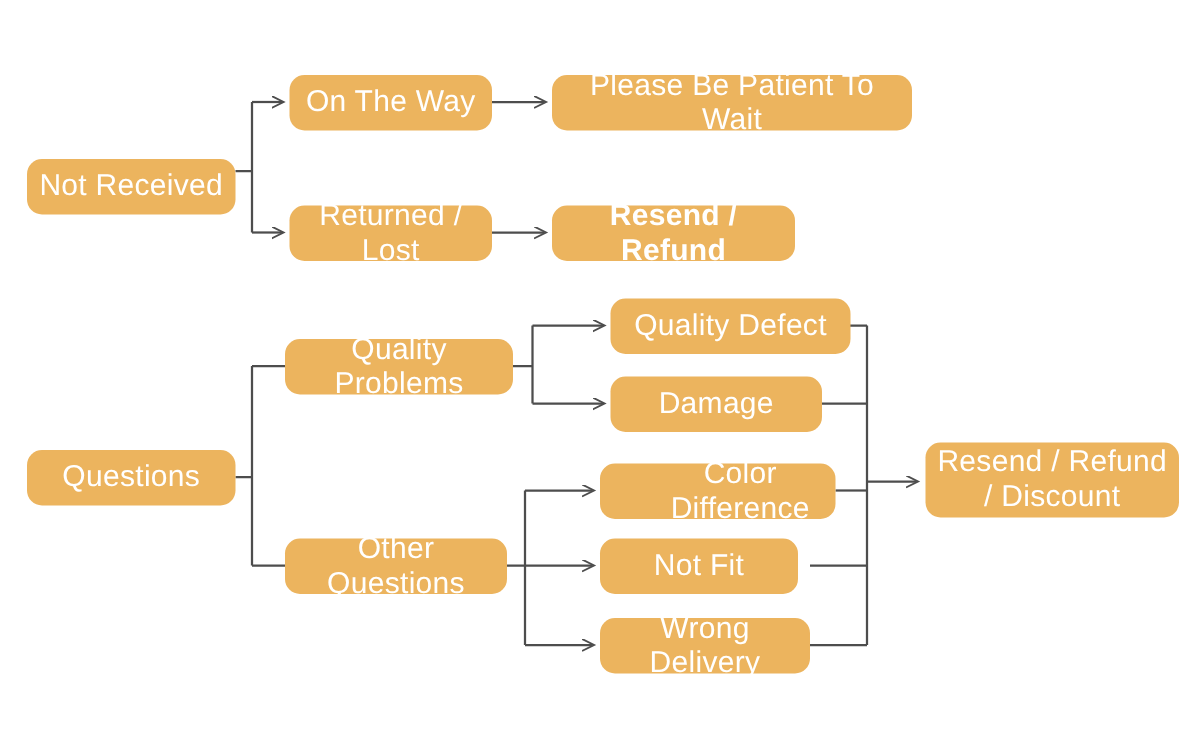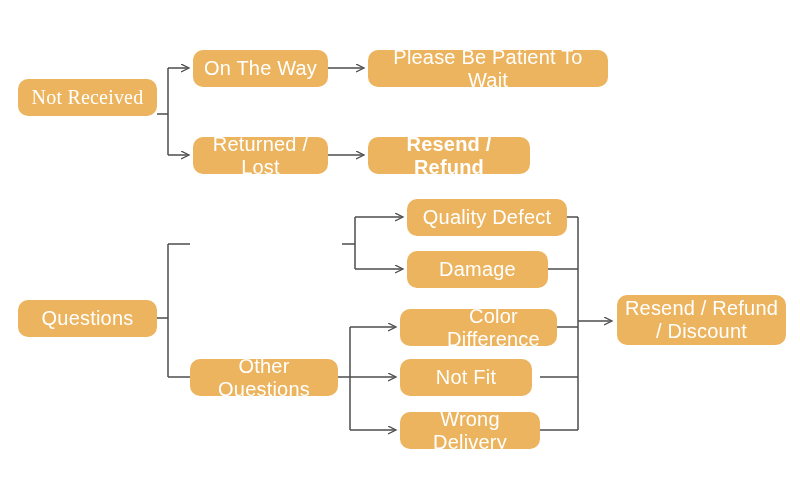--- a/index.html
+++ b/index.html
@@ -45,21 +45,21 @@
     text-align: center;
     background: var(--node-fill);
     color: var(--node-text);
     border-radius: 10px;
     font-size: 20px;
     letter-spacing: 0.2px;
     line-height: 1.15;
     padding: 2px 6px;
   }
   
-  .n-not-received     { left: 18px;  top: 79px;  width: 139px; height: 37px; font-family: Liberation Serif, serif; }
+  .n-not-received     { left: 18px;  top: 106px;  width: 139px; height: 37px; }
   .n-on-the-way       { left: 193px; top: 50px;  width: 135px; height: 37px; }
   .n-please-wait      { left: 368px; top: 50px;  width: 240px; height: 37px; }
   .n-returned-lost    { left: 193px; top: 137px; width: 135px; height: 37px; }
   .n-resend-refund    { left: 368px; top: 137px; width: 162px; height: 37px; font-weight: bold; }
   .n-quality-problems { left: 190px; top: 226px; width: 152px; height: 37px; }
   .n-quality-defect   { left: 407px; top: 199px; width: 160px; height: 37px; }
   .n-damage           { left: 407px; top: 251px; width: 141px; height: 37px; }
   .n-received         { left: 18px;  top: 300px; width: 139px; height: 37px; }
   .n-other-questions  { left: 190px; top: 359px; width: 148px; height: 37px; }
   .n-color-difference { left: 400px; top: 309px; width: 157px; height: 37px; padding-left: 36px; }
@@ -105,20 +105,21 @@
     <path class="conn" d="M540 430 H578"></path>
     <path class="conn" d="M578 217 V430"></path>
     <path class="conn" d="M578 321 H611" marker-end="url(#arrow)"></path>
   </svg>
 
   <div class="node n-not-received">Not Received</div>
   <div class="node n-on-the-way">On The Way</div>
   <div class="node n-please-wait">Please Be Patient To Wait</div>
   <div class="node n-returned-lost">Returned / Lost</div>
   <div class="node n-resend-refund">Resend / Refund</div>
+  <div class="node n-quality-problems">Quality Problems</div>
   <div class="node n-quality-defect">Quality Defect</div>
   <div class="node n-damage">Damage</div>
   <div class="node n-received">Questions</div>
   <div class="node n-other-questions">Other Questions</div>
   <div class="node n-color-difference">Color Difference</div>
   <div class="node n-not-fit">Not Fit</div>
   <div class="node n-wrong-delivery">Wrong Delivery</div>
   <div class="node n-resend-discount">Resend / Refund / Discount</div>
 
 </div>

